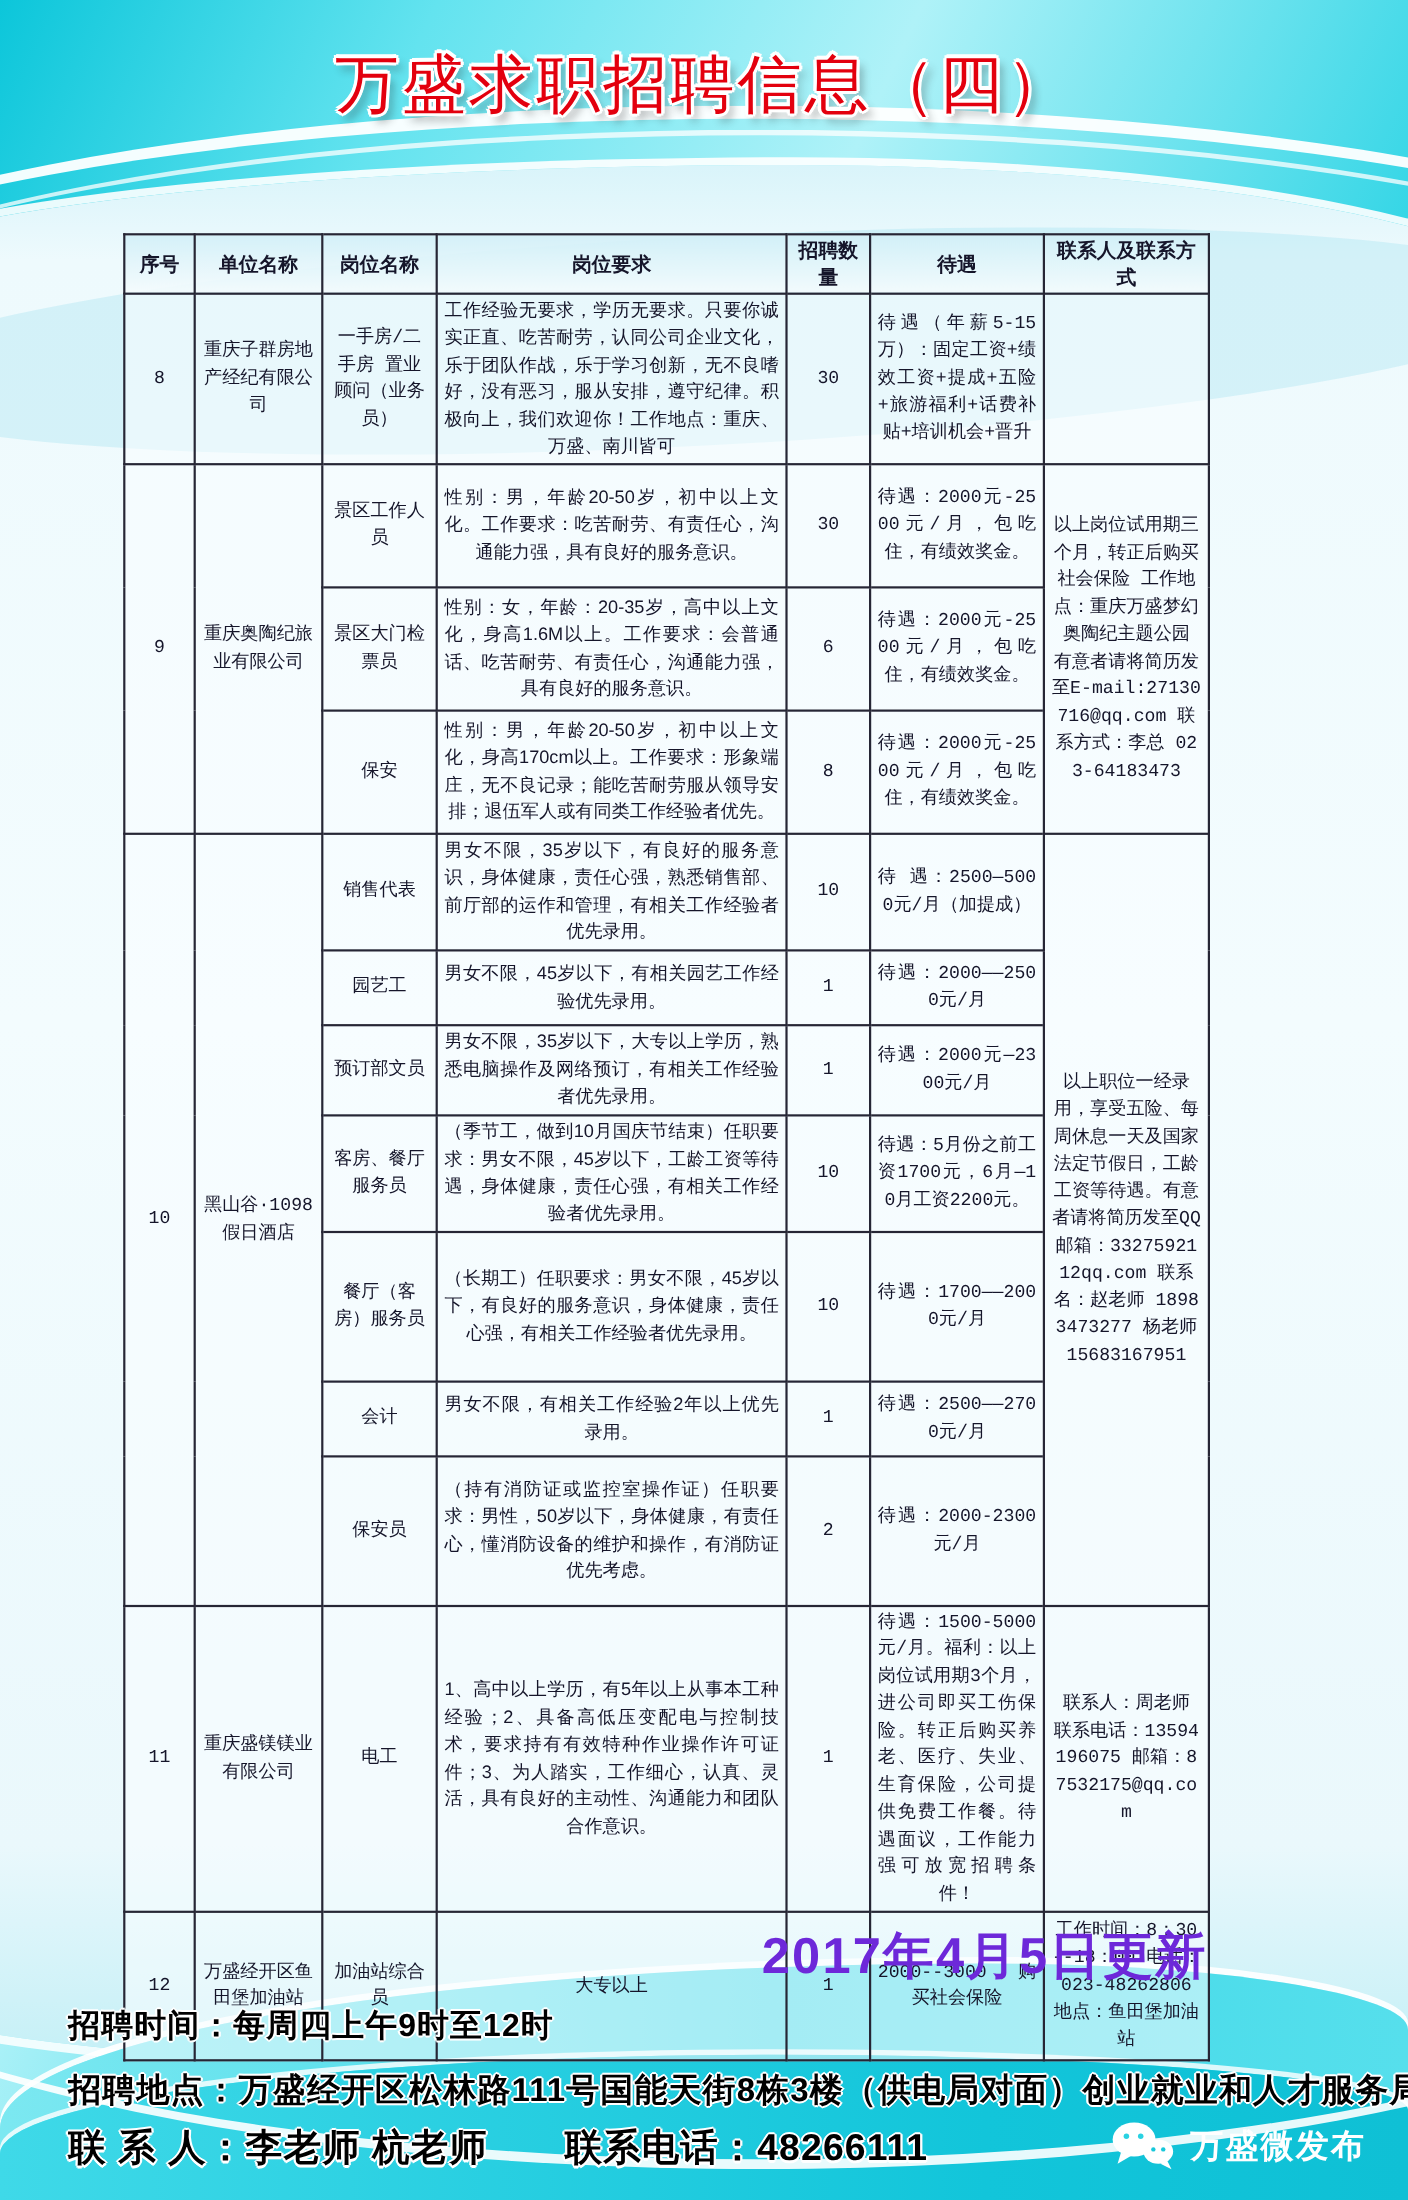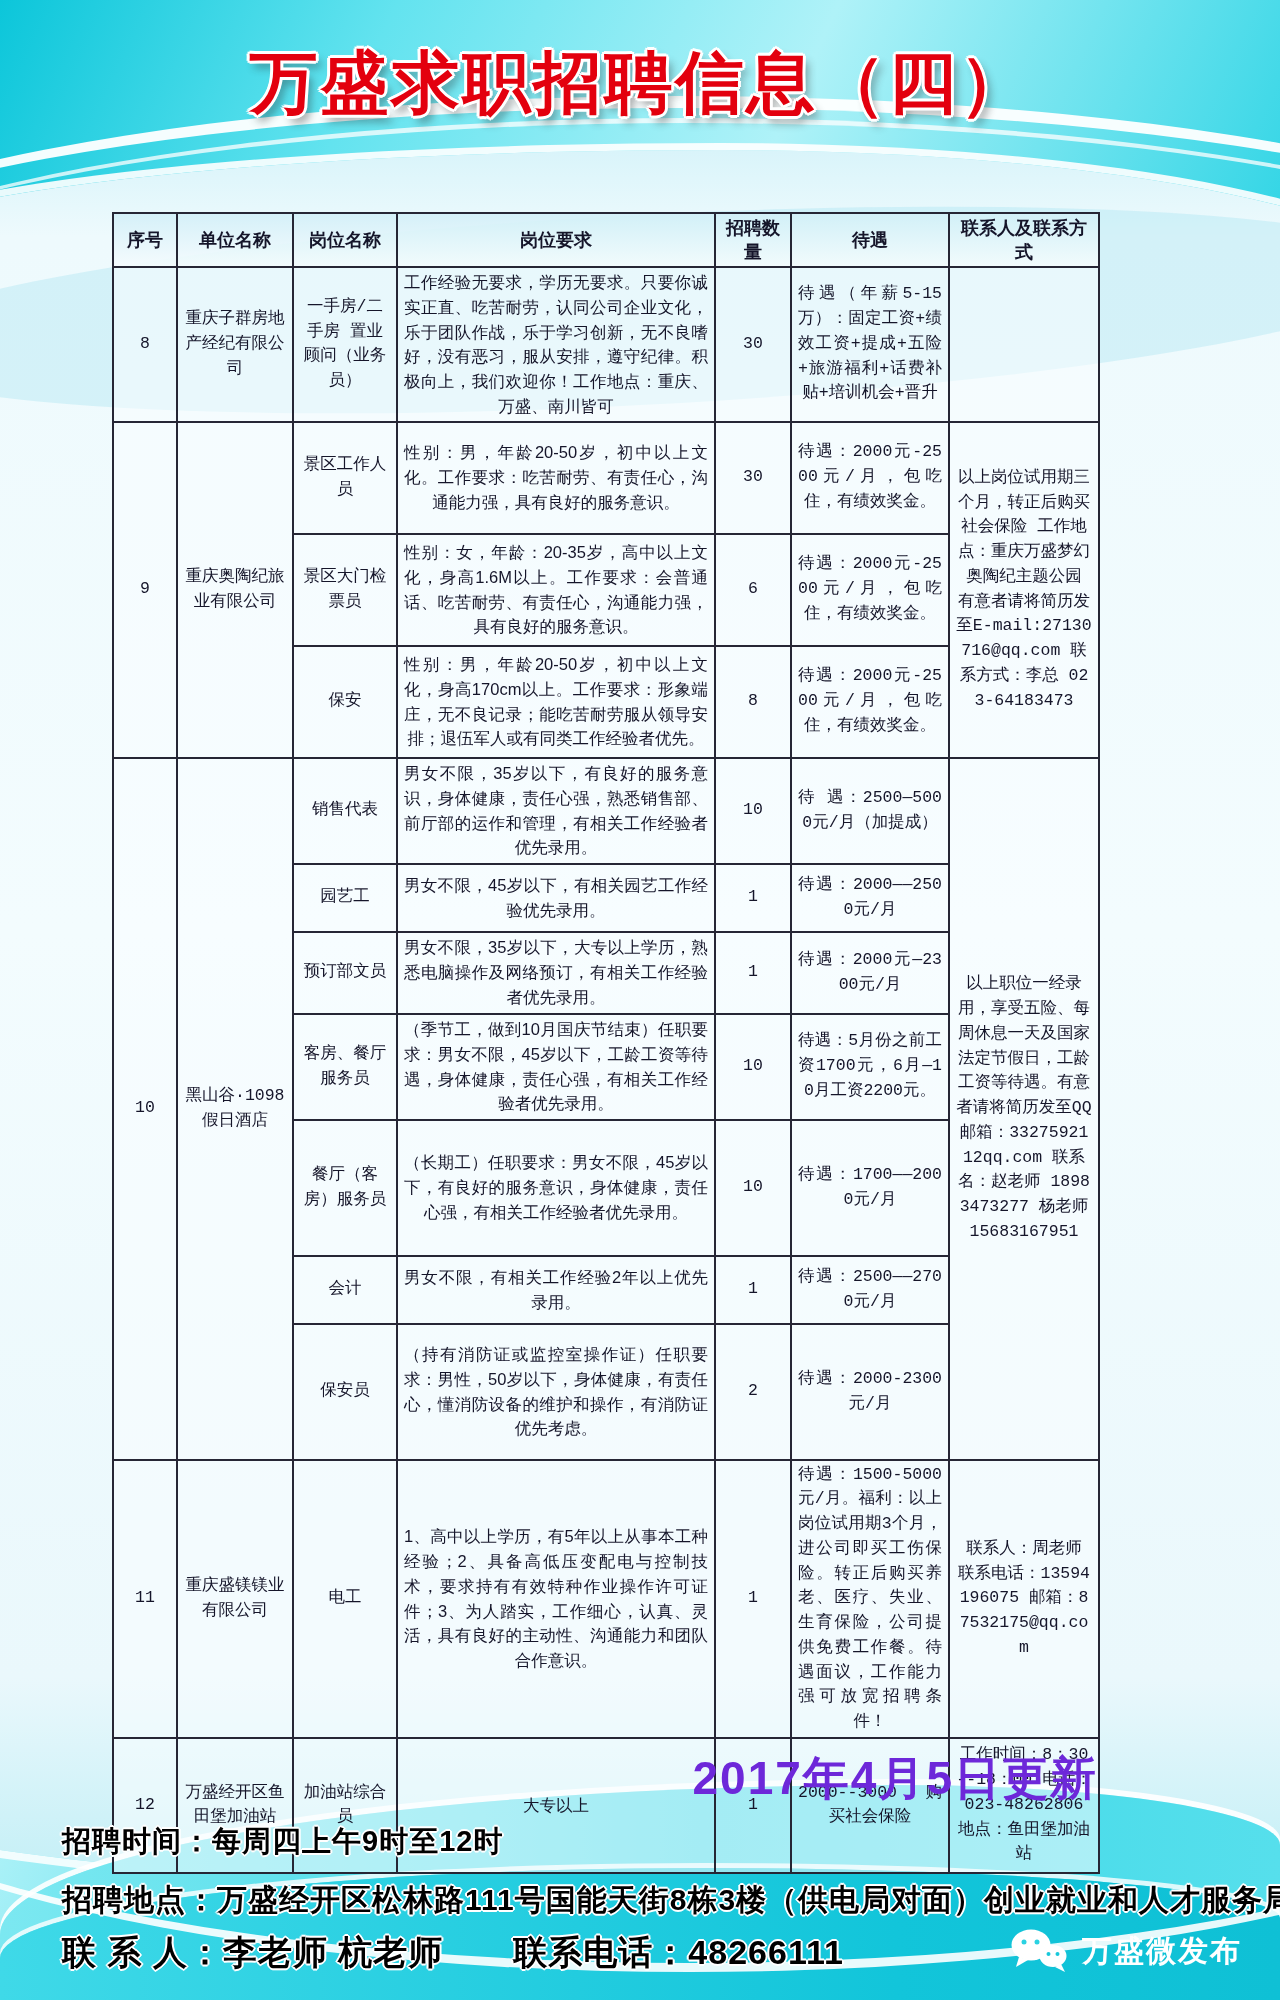--- a/index.html
+++ b/index.html
@@ -44,21 +44,21 @@
     box-shadow:0 -5px 0 rgba(255,255,255,.8);
   }
   .arc-bottom {
     position:absolute; bottom:28px; left:-260px; width:1900px; height:520px;
     border-radius:50%; border-bottom:9px solid rgba(255,255,255,.9);
   }
   
   .title {
     position:absolute; top:38px; left:0; width:100%; margin:0;
     text-align:center; font-family:"Liberation Serif","DejaVu Serif",serif;
-    font-size:68px; font-weight:700; letter-spacing:3px; color:#e3000e;
+    font-size:58px; font-weight:400; letter-spacing:3px; color:#e3000e;
     text-shadow:
       -3px 0 0 #fff, 3px 0 0 #fff, 0 -3px 0 #fff, 0 3px 0 #fff,
       -2px -2px 0 #fff, 2px 2px 0 #fff, -2px 2px 0 #fff, 2px -2px 0 #fff,
       5px 7px 8px rgba(40,40,40,.45);
   }
   
   table.jobs {
     position:absolute; left:112px; top:212px; width:986px;
     border-collapse:collapse; table-layout:fixed;
     background:rgba(250,253,255,.55);

